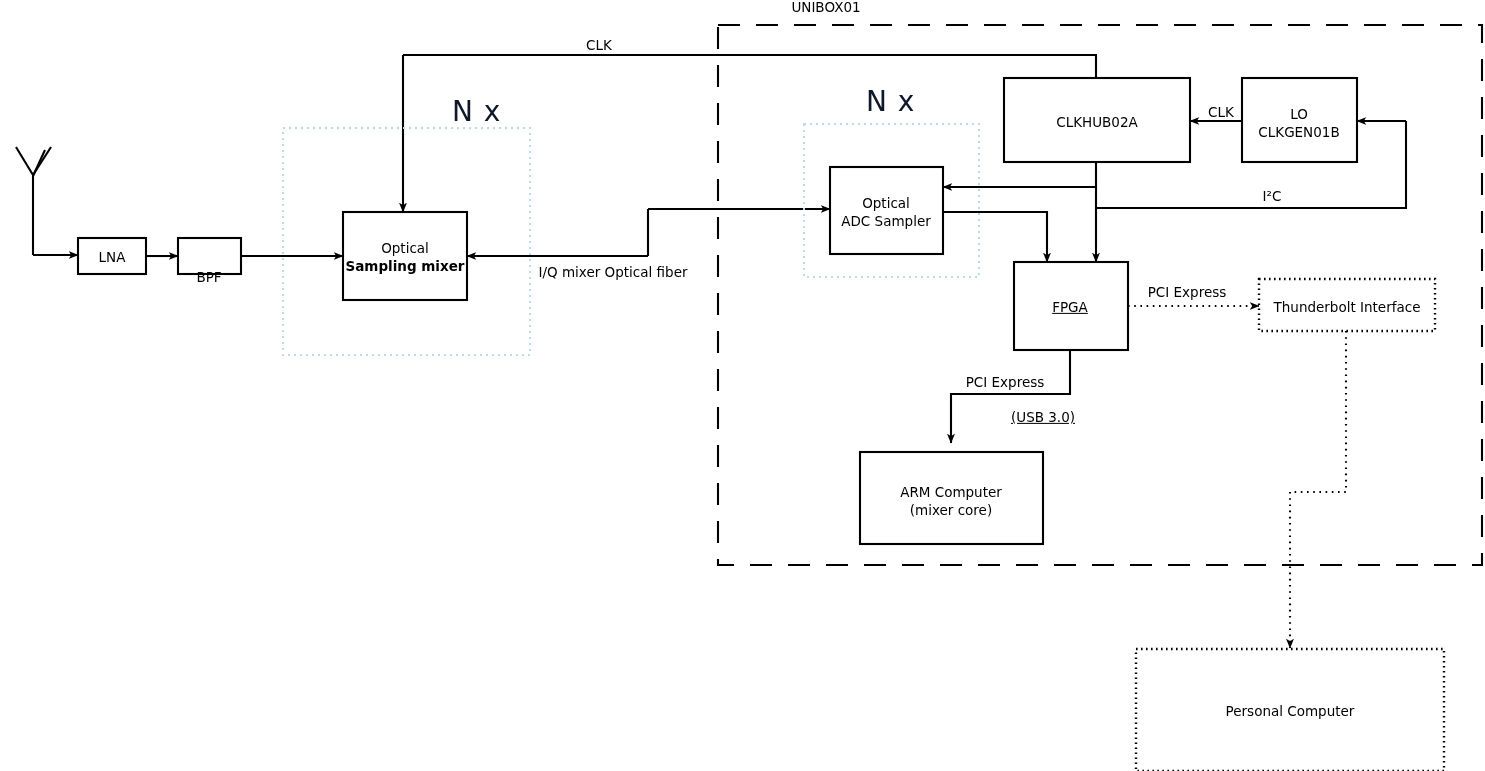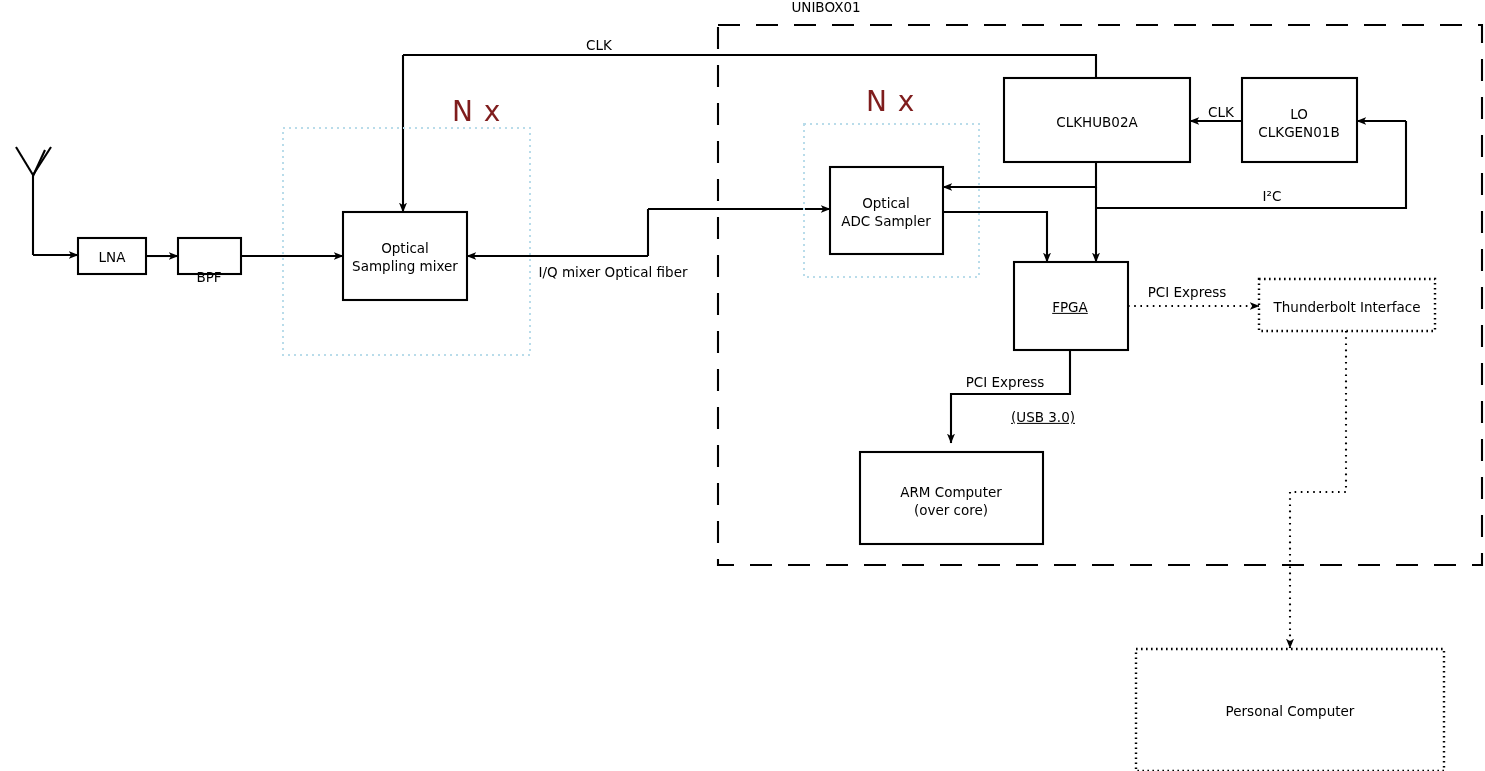--- a/index.html
+++ b/index.html
@@ -30,21 +30,21 @@
     color: #000000;
     white-space: pre;
     text-align: center;
     line-height: 1.35;
   }
   .lbl.cen {
     transform: translate(-50%, -50%);
   }
   .nx {
     font-size: 28px;
-    color: #7f1d1d;
+    color: #0f172a;
     font-family: "DejaVu Sans", sans-serif;
     letter-spacing: 1px;
   }
   .boxlabel {
     font-size: 13.5px;
   }
 </style>
 </head>
 <body>
 
@@ -126,34 +126,34 @@
 
   <div class="lbl cen" style="left:826px; top:7px;">UNIBOX01</div>
 
   <div class="lbl nx" style="left:452px; top:93px;">N x</div>
   <div class="lbl nx" style="left:866px; top:83px;">N x</div>
 
   <div class="lbl cen boxlabel" style="left:112px; top:257px;">LNA</div>
   <div class="lbl cen boxlabel" style="left:209px; top:257px;margin-top:20px;">BPF</div>
 
   <div class="lbl cen boxlabel" style="left:405px; top:248px;">Optical</div>
-  <div class="lbl cen boxlabel" style="left:405px; top:266px;">Sampling mixer</div>
+  <div class="lbl cen boxlabel" style="left:405px; top:266px;font-weight:bold;">Sampling mixer</div>
 
   <div class="lbl cen boxlabel" style="left:886px; top:203px;">Optical</div>
   <div class="lbl cen boxlabel" style="left:886px; top:221px;">ADC Sampler</div>
 
   <div class="lbl cen boxlabel" style="left:1097px; top:122px;">CLKHUB02A</div>
 
   <div class="lbl cen boxlabel" style="left:1299px; top:114px;">LO</div>
   <div class="lbl cen boxlabel" style="left:1299px; top:132px;">CLKGEN01B</div>
 
   <div class="lbl cen boxlabel" style="left:1070px; top:307px;text-decoration:underline;">FPGA</div>
 
   <div class="lbl cen boxlabel" style="left:951px; top:492px;">ARM Computer</div>
-  <div class="lbl cen boxlabel" style="left:951px; top:510px;">(over core)</div>
+  <div class="lbl cen boxlabel" style="left:951px; top:510px;">(mixer core)</div>
 
   <div class="lbl cen boxlabel" style="left:1347px; top:307px;">Thunderbolt Interface</div>
 
   <div class="lbl cen boxlabel" style="left:1290px; top:711px;">Personal Computer</div>
 
   <div class="lbl cen" style="left:599px; top:45px;">CLK</div>
   <div class="lbl cen" style="left:1221px; top:112px;">CLK</div>
   <div class="lbl cen" style="left:613px; top:272px;">I/Q mixer Optical fiber</div>
   <div class="lbl cen" style="left:1256px; top:196px;padding-left:32px;">I²C</div>
   <div class="lbl cen" style="left:1187px; top:292px;">PCI Express</div>

